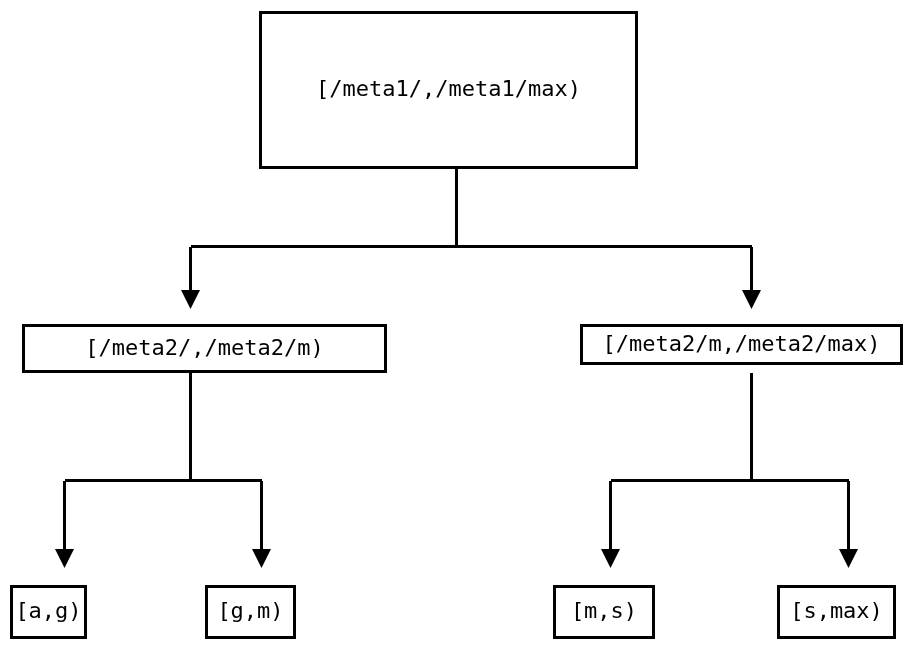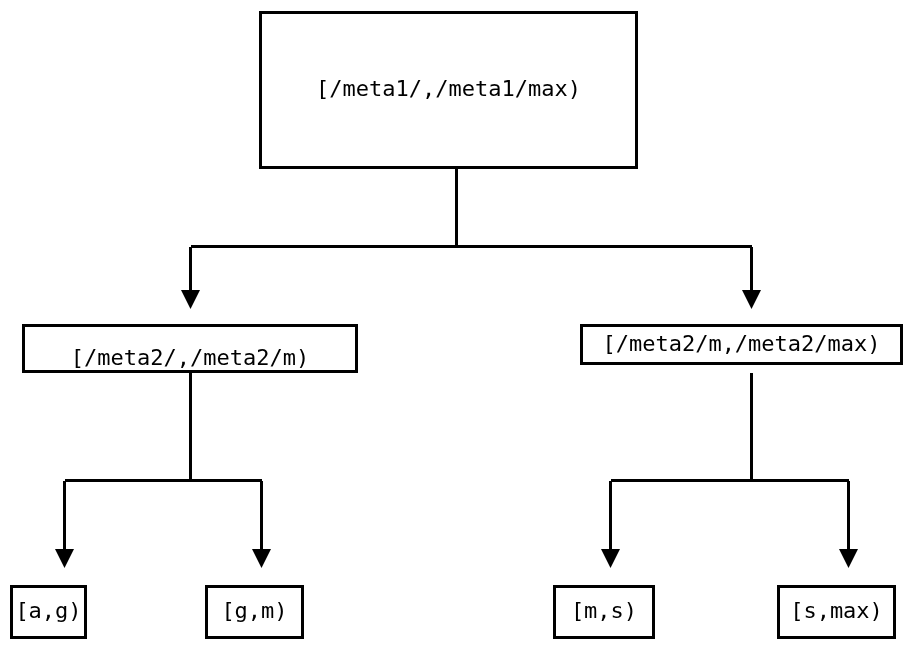--- a/index.html
+++ b/index.html
@@ -81,33 +81,33 @@
     <path class="edge-line" d="M 610.5 480.5 L 610.5 550"></path>
     <polygon class="arrow-head" points="601,549 620,549 610.5,568"></polygon>
     <path class="edge-line" d="M 848.5 480.5 L 848.5 550"></path>
     <polygon class="arrow-head" points="839,549 858,549 848.5,568"></polygon>
   </svg>
 
   <div class="node" style="left:259px; top:11px; width:379px; height:158px;">
     <span class="node-label">[/meta1/,/meta1/max)</span>
   </div>
 
-  <div class="node" style="left:22px; top:324px; width:336px; height:49px;align-items:flex-end;">
+  <div class="node" style="left:22px; top:324px; width:365px; height:49px;">
     <span class="node-label">[/meta2/,/meta2/m)</span>
   </div>
 
   <div class="node" style="left:580px; top:324px; width:323px; height:41px;">
     <span class="node-label">[/meta2/m,/meta2/max)</span>
   </div>
 
   <div class="node" style="left:10px; top:585px; width:77px; height:54px;">
     <span class="node-label">[a,g)</span>
   </div>
 
-  <div class="node" style="left:205px; top:585px; width:99px; height:54px;">
+  <div class="node" style="left:205px; top:585px; width:91px; height:54px;">
     <span class="node-label">[g,m)</span>
   </div>
 
   <div class="node" style="left:777px; top:585px; width:119px; height:54px;">
     <span class="node-label">[s,max)</span>
   </div>
 
   <div class="node" style="left:553px; top:585px; width:102px; height:54px;">
     <span class="node-label">[m,s)</span>
   </div>

